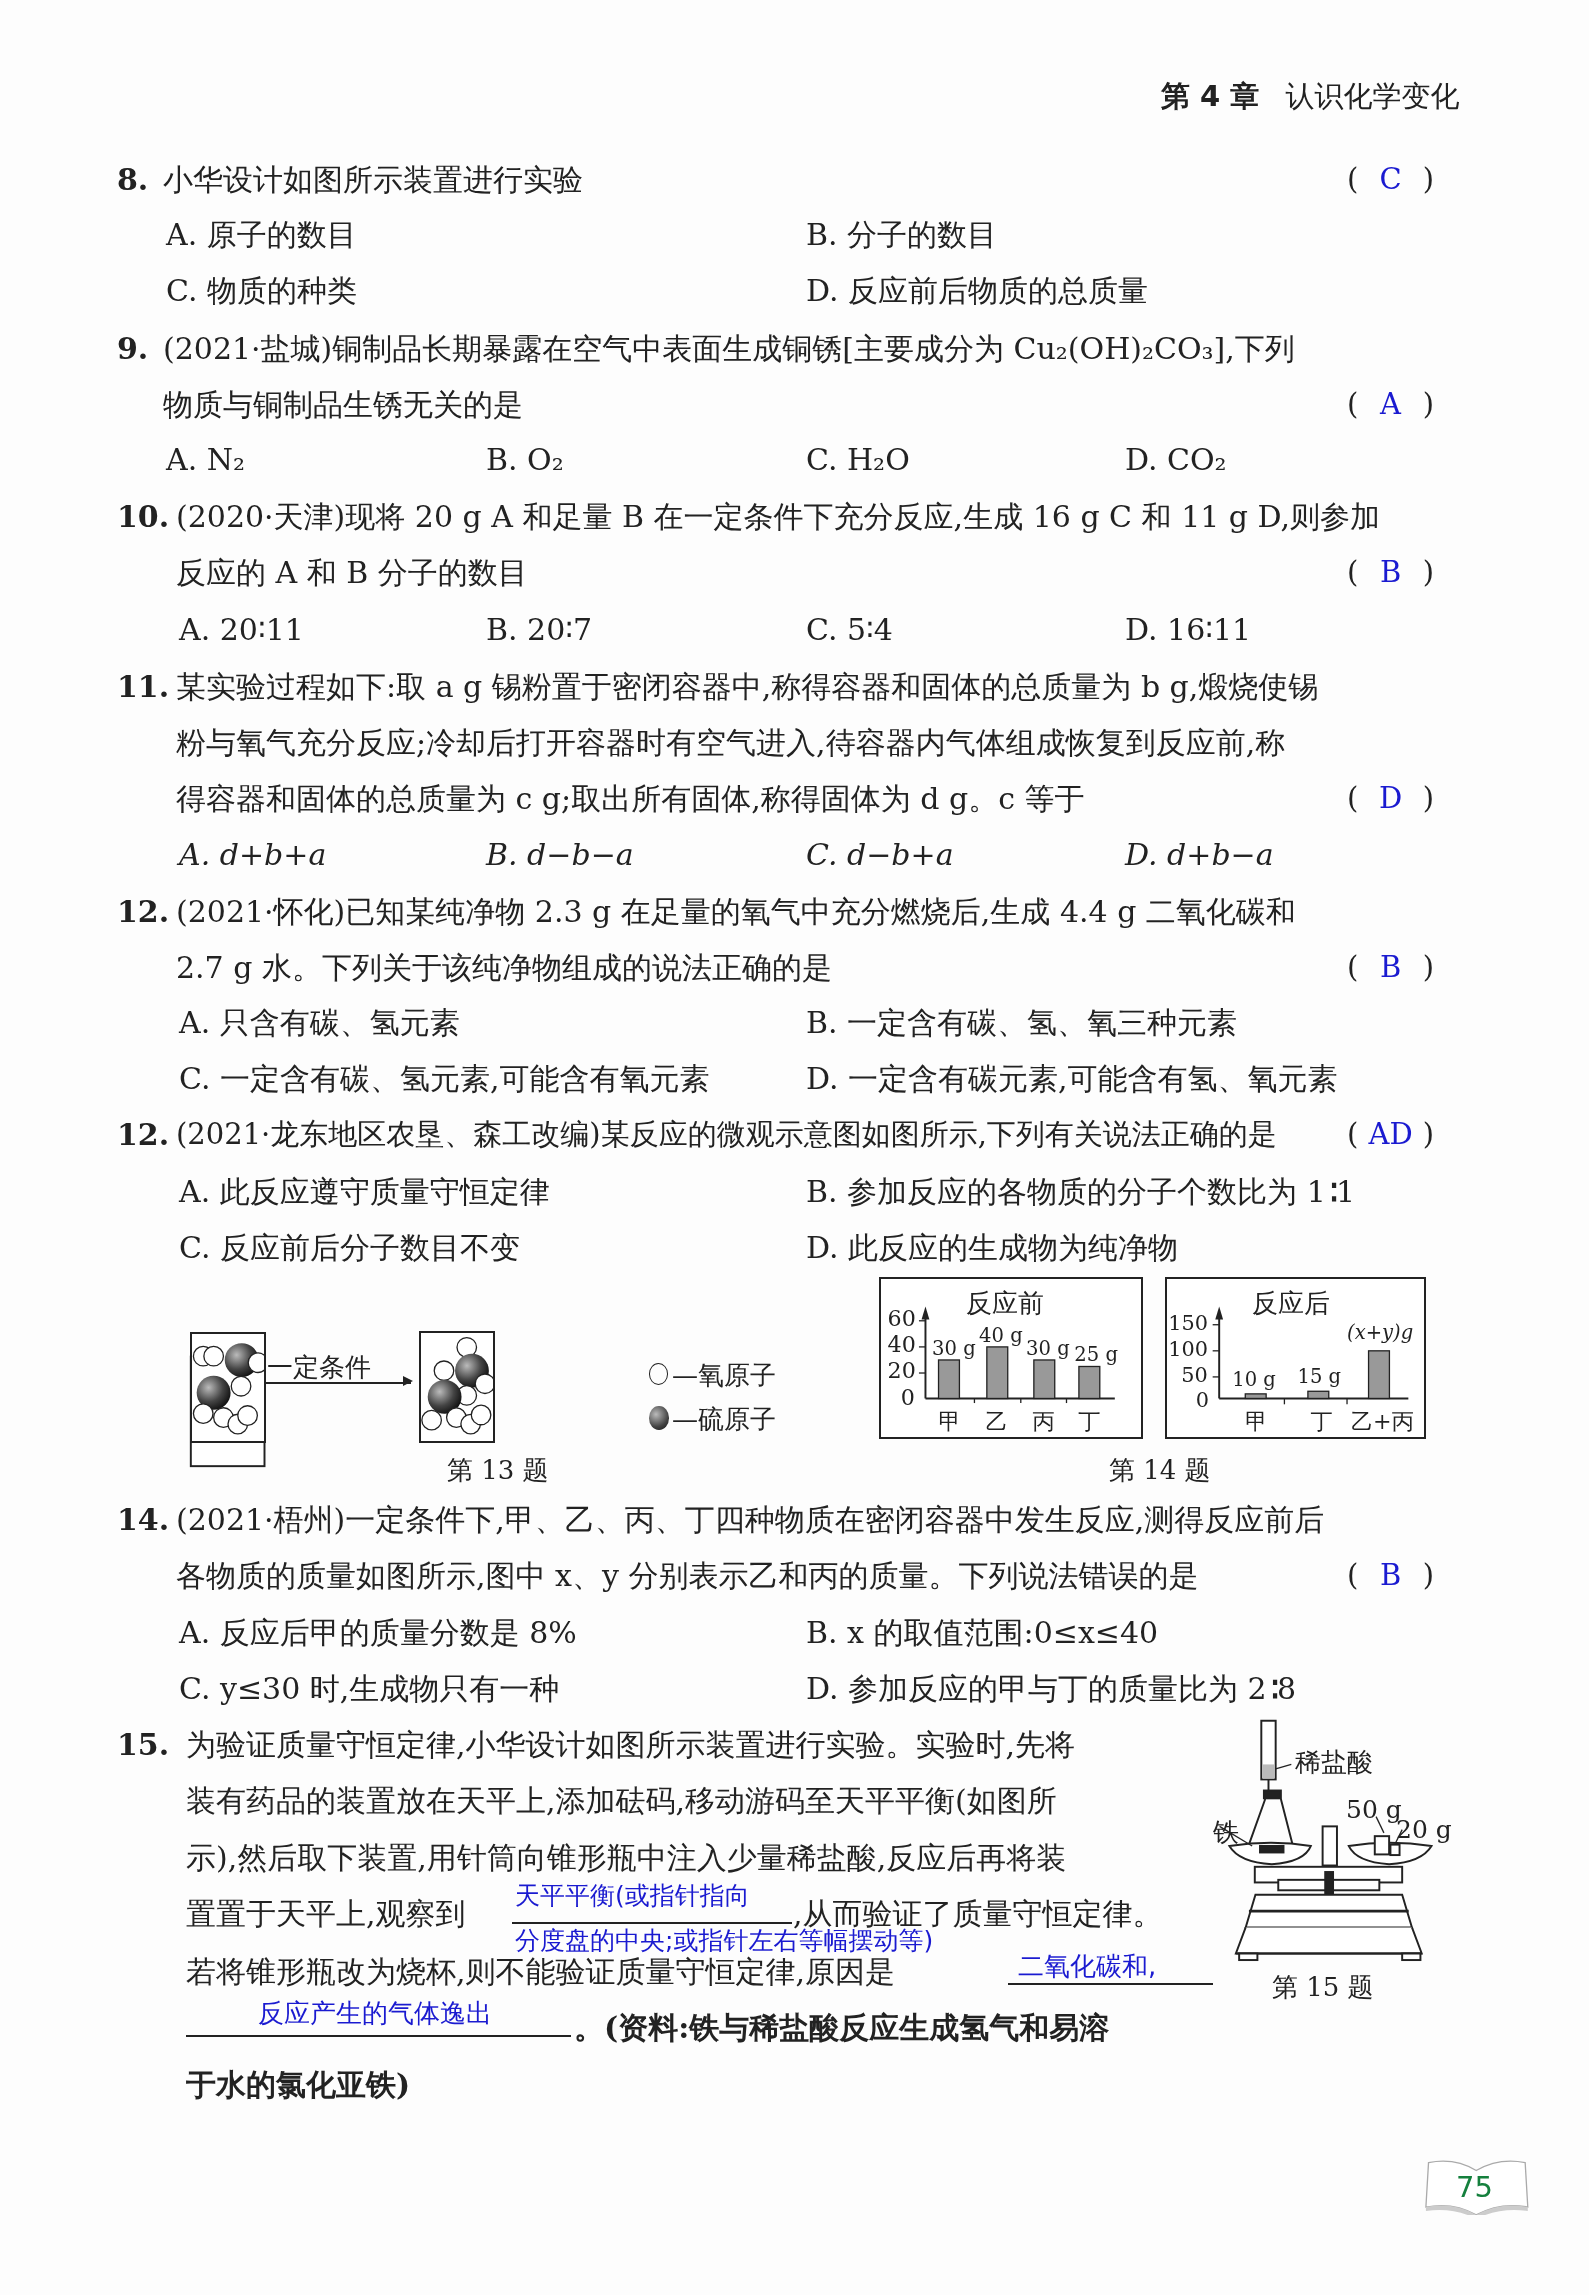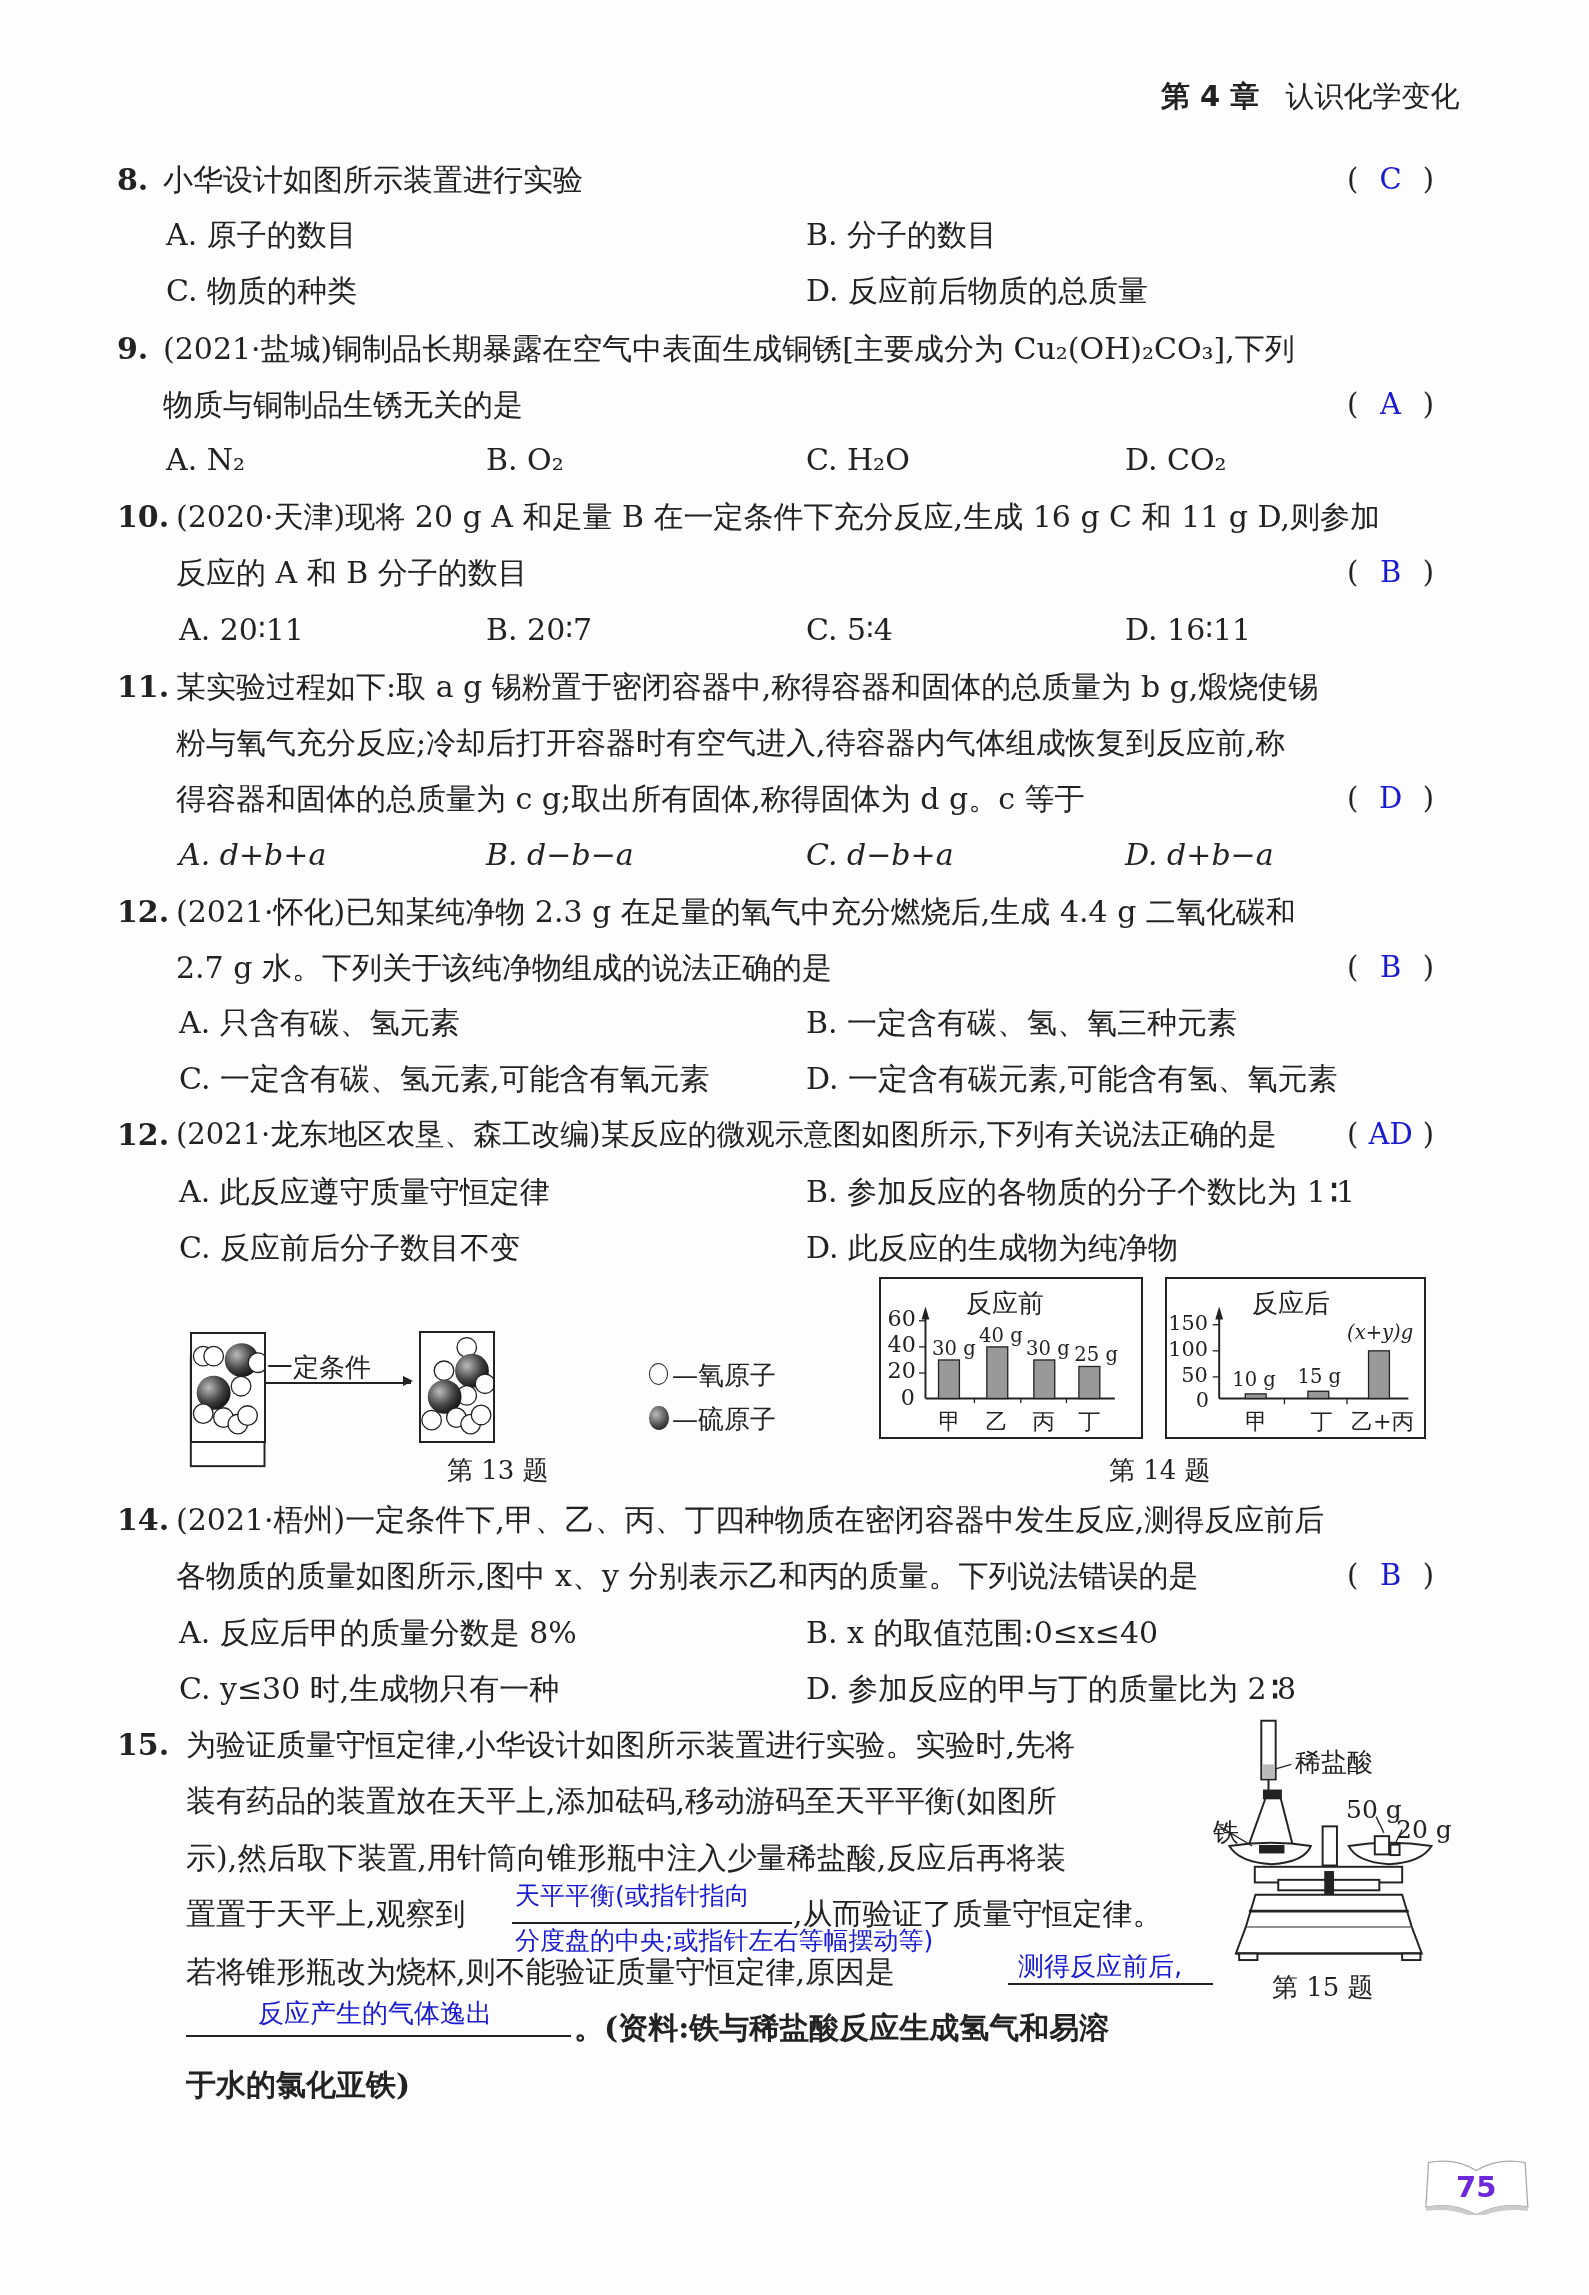--- a/index.html
+++ b/index.html
@@ -233,21 +233,21 @@
   <span class="qn" style="top:1725px">15.</span>
   <span class="line" style="left:186px;top:1725px">为验证质量守恒定律,小华设计如图所示装置进行实验。实验时,先将</span>
   <span class="line" style="left:186px;top:1781px">装有药品的装置放在天平上,添加砝码,移动游码至天平平衡(如图所</span>
   <span class="line" style="left:186px;top:1838px">示),然后取下装置,用针筒向锥形瓶中注入少量稀盐酸,反应后再将装</span>
   <span class="line" style="left:186px;top:1894px">置置于天平上,观察到</span>
   <span class="abs blue" style="left:515px;top:1879px;font-size:25px">天平平衡(或指针指向</span>
   <div class="blank" style="left:512px;top:1922px;width:280px"></div>
   <span class="abs blue" style="left:515px;top:1924px;font-size:25px">分度盘的中央;或指针左右等幅摆动等)</span>
   <span class="line" style="left:793px;top:1894px">,从而验证了质量守恒定律。</span>
   <span class="line" style="left:186px;top:1952px">若将锥形瓶改为烧杯,则不能验证质量守恒定律,原因是</span>
-  <span class="abs blue" style="left:1018px;top:1949px;font-size:26px">测得反应前后,</span>
+  <span class="abs blue" style="left:1018px;top:1949px;font-size:26px">二氧化碳和,</span>
   <div class="blank" style="left:1008px;top:1983px;width:205px"></div>
   <span class="abs blue" style="left:258px;top:1996px;font-size:26px">反应产生的气体逸出</span>
   <div class="blank" style="left:186px;top:2035px;width:385px"></div>
   <span class="line" style="left:574px;top:2008px;font-weight:bold">。(资料:铁与稀盐酸反应生成氢气和易溶</span>
   <span class="line" style="left:186px;top:2065px;font-weight:bold">于水的氯化亚铁)</span>
 
   <svg class="abs" style="left:1213px;top:1709px" width="274" height="313" viewBox="0 0 420 480">
     <g stroke="#222" stroke-width="3" fill="none">
       <rect x="74" y="18" width="22" height="90" fill="#fff"></rect>
       <rect x="76" y="85" width="18" height="22" fill="#bbb" stroke="none"></rect>
@@ -280,15 +280,15 @@
   <span class="abs" style="left:1346px;top:1795px;font-size:25px">50 g</span>
   <span class="abs" style="left:1396px;top:1815px;font-size:25px">20 g</span>
   <span class="cap" style="left:1272px;top:1970px">第 15 题</span>
 </div>
 
 <div class="abs pagenum">
   <svg width="111" height="59" viewBox="0 0 170 90">
     <path d="M10 10 Q50 2 83 22 Q118 2 158 10 L162 78 Q120 70 83 90 Q48 70 6 78 Z" fill="#fff" stroke="#aaa" stroke-width="2"></path>
     <path d="M6 78 Q48 70 83 90 Q120 70 162 78 L162 84 Q120 78 83 96 Q48 78 6 84 Z" fill="#ccc"></path>
   </svg>
-  <span class="abs" style="left:34px;top:14.4px;font-size:29px;font-weight:bold;color:#6d28d9;font-family:'DejaVu Sans',sans-serif">75</span>
+  <span class="abs" style="left:34px;top:14.4px;font-size:29px;font-weight:normal;color:#15803d;font-family:'DejaVu Sans',sans-serif">75</span>
 </div>
 
 
 </body></html>

